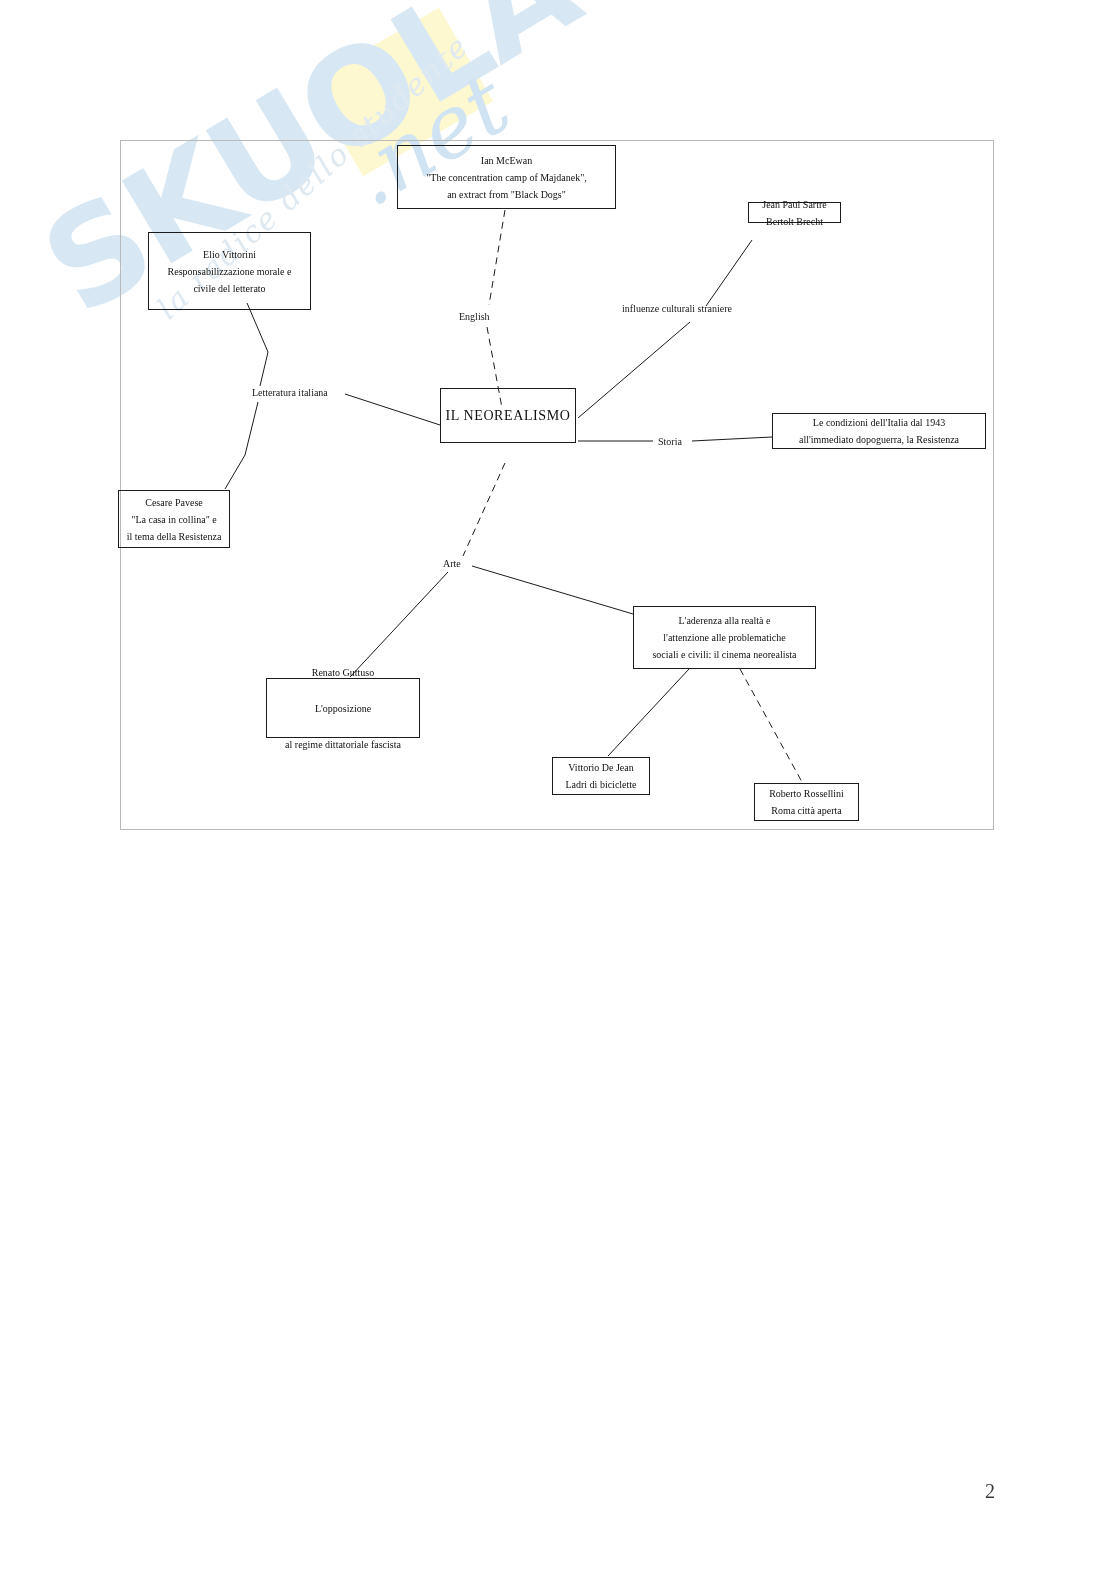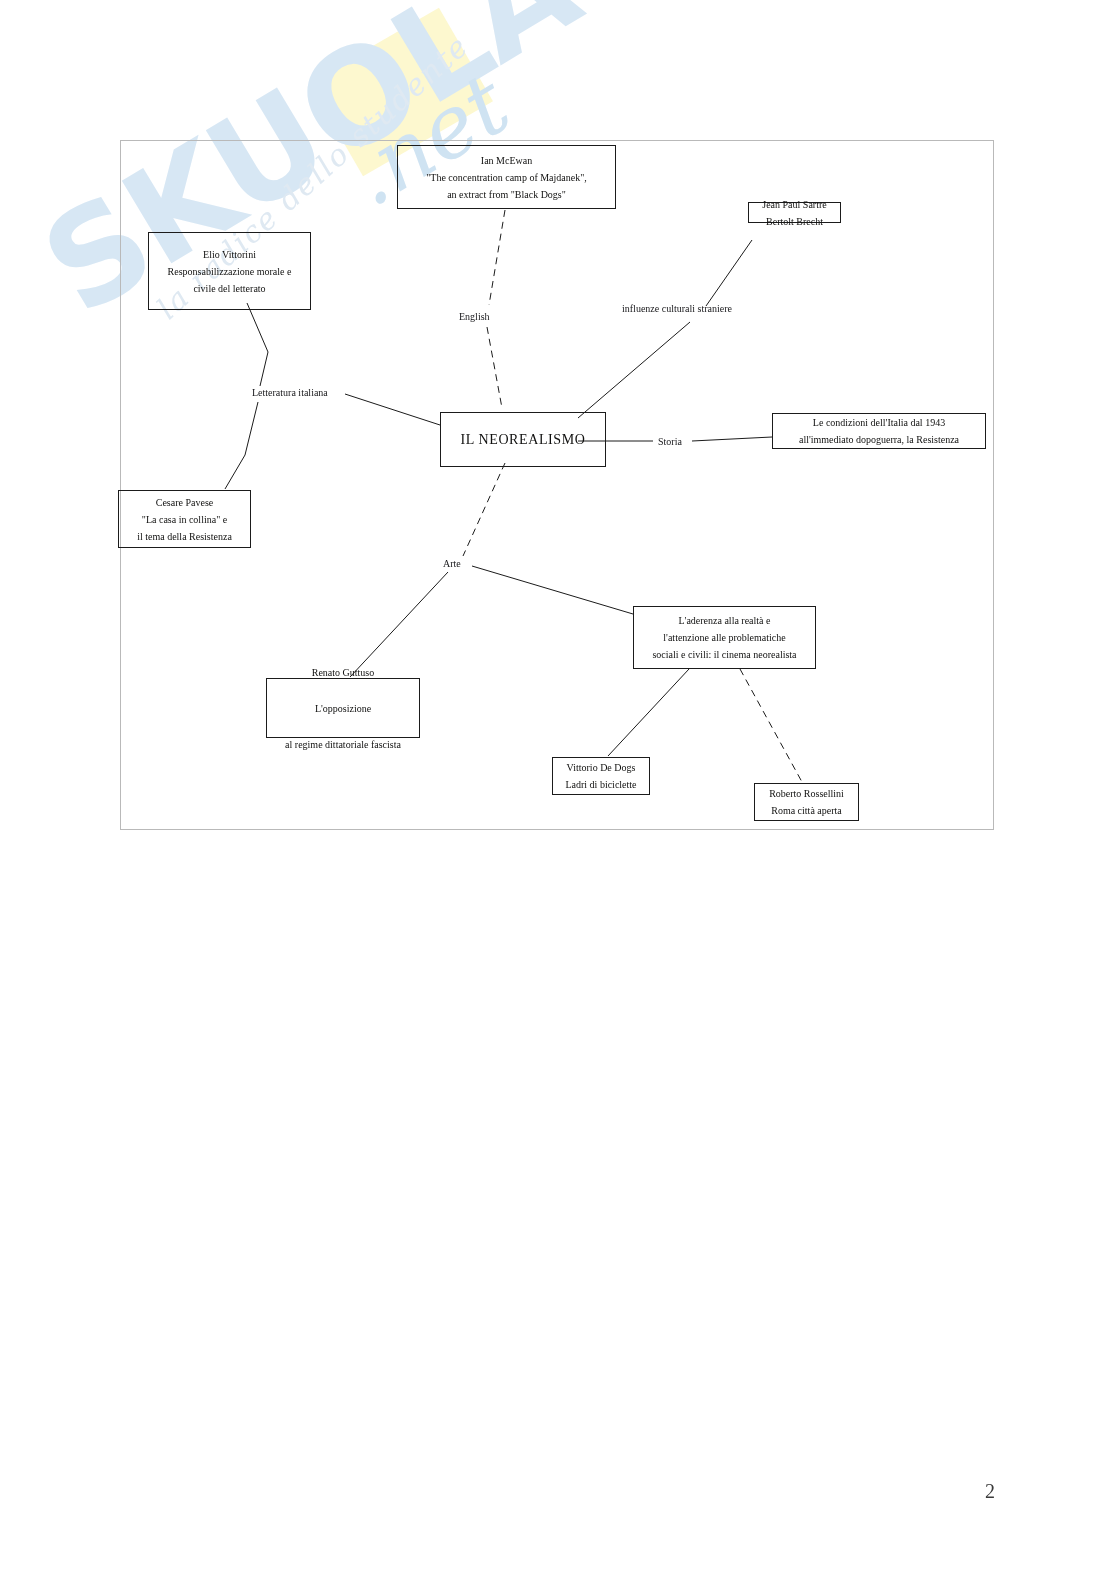--- a/index.html
+++ b/index.html
@@ -117,30 +117,30 @@
     color: #10100f;
     display: flex;
     flex-direction: column;
     justify-content: center;
     align-items: center;
     padding: 2px 5px;
   }
   .node .line { display: block; white-space: nowrap; }
 
   #node-center {
-    left: 440px; top: 412px;
-    width: 166px; height: 55px;
+    left: 440px; top: 388px;
+    width: 136px; height: 55px;
     letter-spacing: 0.6px;
     font-size: 14px;
   }
   #node-mcewan   { left: 397px; top: 145px; width: 219px; height: 64px; }
   #node-vittorini{ left: 148px; top: 232px; width: 163px; height: 78px; }
   #node-sartre   { left: 748px; top: 202px; width: 93px;  height: 21px; }
   #node-storia-box { left: 772px; top: 413px; width: 214px; height: 36px; }
-  #node-pavese   { left: 118px; top: 490px; width: 133px; height: 58px; }
+  #node-pavese   { left: 118px; top: 490px; width: 112px; height: 58px; }
   #node-cinema   { left: 633px; top: 606px; width: 183px; height: 63px; }
   #node-guttuso  { left: 266px; top: 678px; width: 154px; height: 60px; gap: 19px; }
   #node-desica   { left: 552px; top: 757px; width: 98px;  height: 38px; }
   #node-rossellini { left: 754px; top: 783px; width: 105px; height: 38px; text-align: right; }
 
   
   .edge-label {
     position: absolute;
     font-family: Liberation Serif, serif;
     font-size: 10px;
@@ -249,21 +249,21 @@
     <span class="line">sociali e civili: il cinema neorealista</span>
   </div>
 
   <div class="node" id="node-guttuso">
     <span class="line">Renato Guttuso</span>
     <span class="line">L'opposizione</span>
     <span class="line">al regime dittatoriale fascista</span>
   </div>
 
   <div class="node" id="node-desica">
-    <span class="line">Vittorio De Dogs</span>
+    <span class="line">Vittorio De Jean</span>
     <span class="line">Ladri di biciclette</span>
   </div>
 
   <div class="node" id="node-rossellini">
     <span class="line">Roberto Rossellini</span>
     <span class="line">Roma città aperta</span>
   </div>
 
   <div class="edge-label" id="label-letteratura">Letteratura italiana</div>
   <div class="edge-label" id="label-english">English</div>

